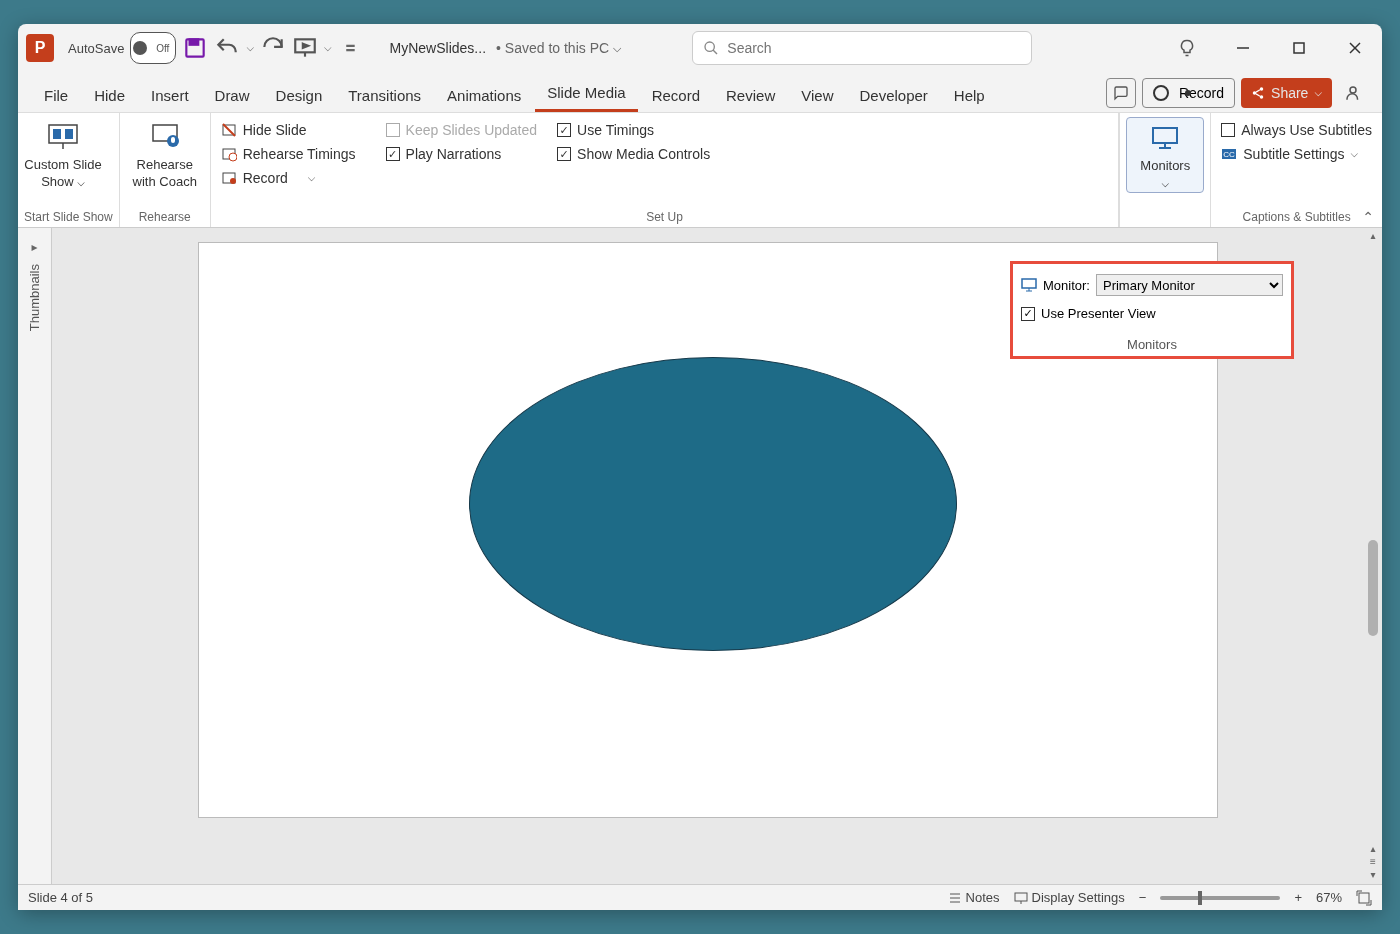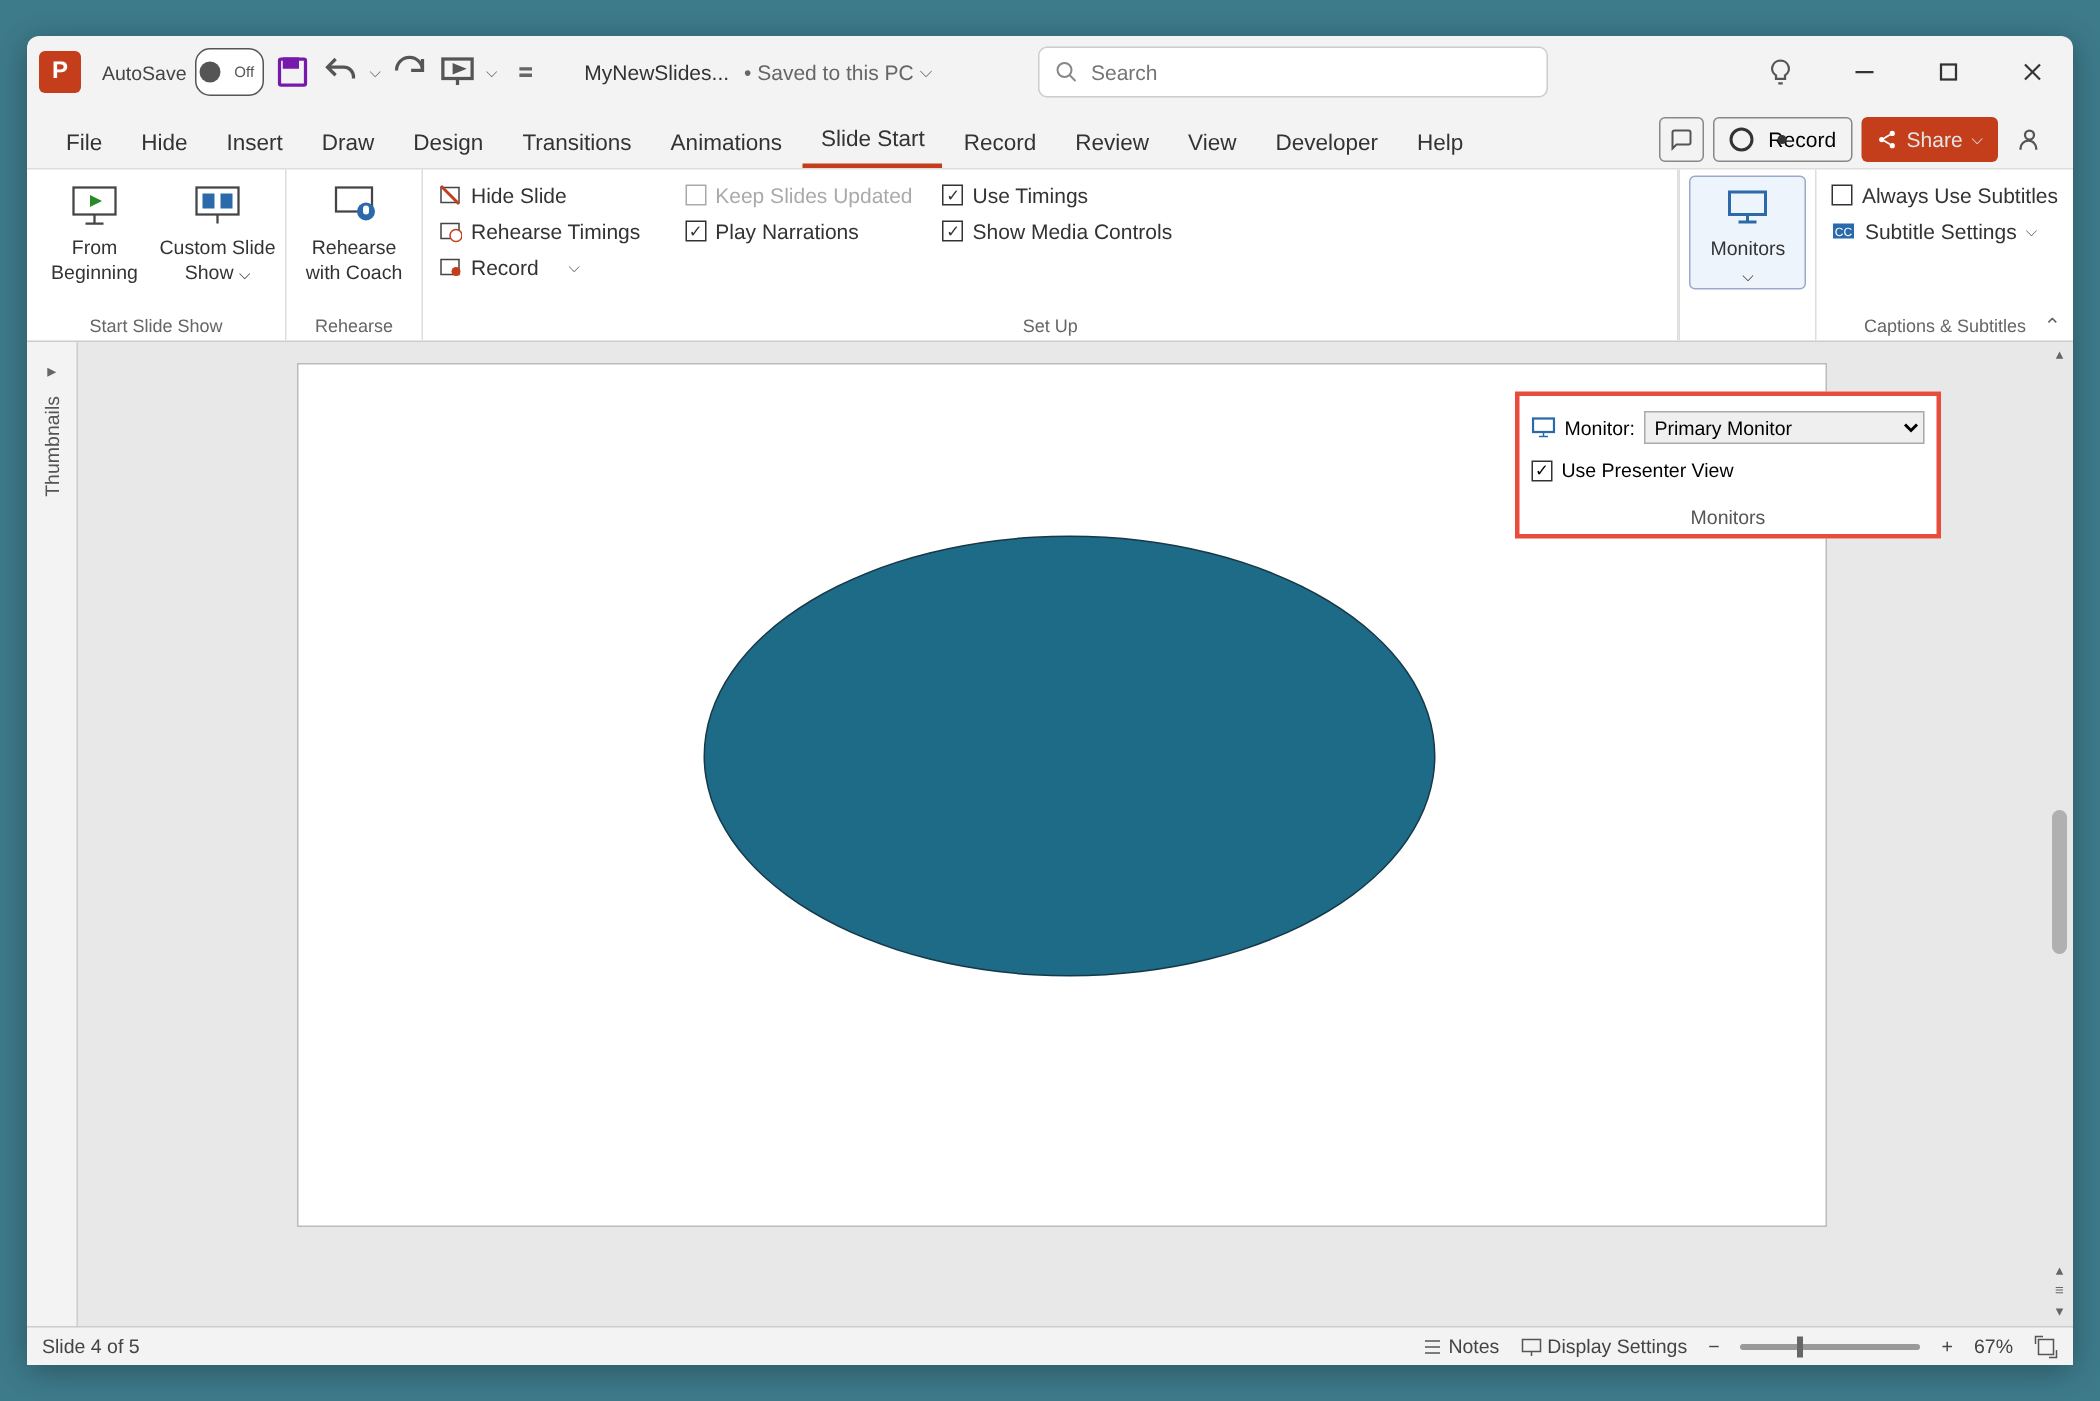--- a/index.html
+++ b/index.html
@@ -145,21 +145,21 @@
   </div>
 
   <div class="tabs-row">
     <div class="tab">File</div>
     <div class="tab">Hide</div>
     <div class="tab">Insert</div>
     <div class="tab">Draw</div>
     <div class="tab">Design</div>
     <div class="tab">Transitions</div>
     <div class="tab">Animations</div>
-    <div class="tab active">Slide Start</div>
+    <div class="tab active">Slide Media</div>
     <div class="tab">Record</div>
     <div class="tab">Review</div>
     <div class="tab">View</div>
     <div class="tab">Developer</div>
     <div class="tab">Help</div>
     <div class="tabs-right">
       <div class="comment-btn">
           <svg width="16" height="16" viewBox="0 0 24 24" fill="none" stroke="#555" stroke-width="2">
             <path d="M21 15a2 2 0 01-2 2H7l-4 4V5a2 2 0 012-2h14a2 2 0 012 2z"></path>
           </svg>
@@ -184,31 +184,20 @@
     </div>
   </div>
 
   <div class="ribbon">
     <div class="ribbon-group">
       <div class="ribbon-group-body">
         <div class="big-btn">
           <div class="icon-box">
               <svg width="36" height="28" viewBox="0 0 36 28">
                 <rect x="4" y="2" width="28" height="18" fill="none" stroke="#444" stroke-width="1.5"></rect>
-                <path d="M15 7l8 4-8 4z" fill="#2a8a2a"></path>
-                <line x1="18" y1="20" x2="18" y2="26" stroke="#444" stroke-width="1.5"></line>
-                <line x1="12" y1="26" x2="24" y2="26" stroke="#444" stroke-width="1.5"></line>
-              </svg>
-            </div>
-          <div class="big-btn-label">From Beginning</div>
-        </div>
-        <div class="big-btn">
-          <div class="icon-box">
-              <svg width="36" height="28" viewBox="0 0 36 28">
-                <rect x="4" y="2" width="28" height="18" fill="none" stroke="#444" stroke-width="1.5"></rect>
                 <rect x="8" y="6" width="8" height="10" fill="#2a6aaa"></rect>
                 <rect x="20" y="6" width="8" height="10" fill="#2a6aaa"></rect>
                 <line x1="18" y1="20" x2="18" y2="26" stroke="#444" stroke-width="1.5"></line>
               </svg>
             </div>
           <div class="big-btn-label"><span>Custom Slide Show</span> <span style="font-size:10px;">⌵</span></div>
         </div>
       </div>
       <div class="ribbon-group-label">Start Slide Show</div>
     </div>

